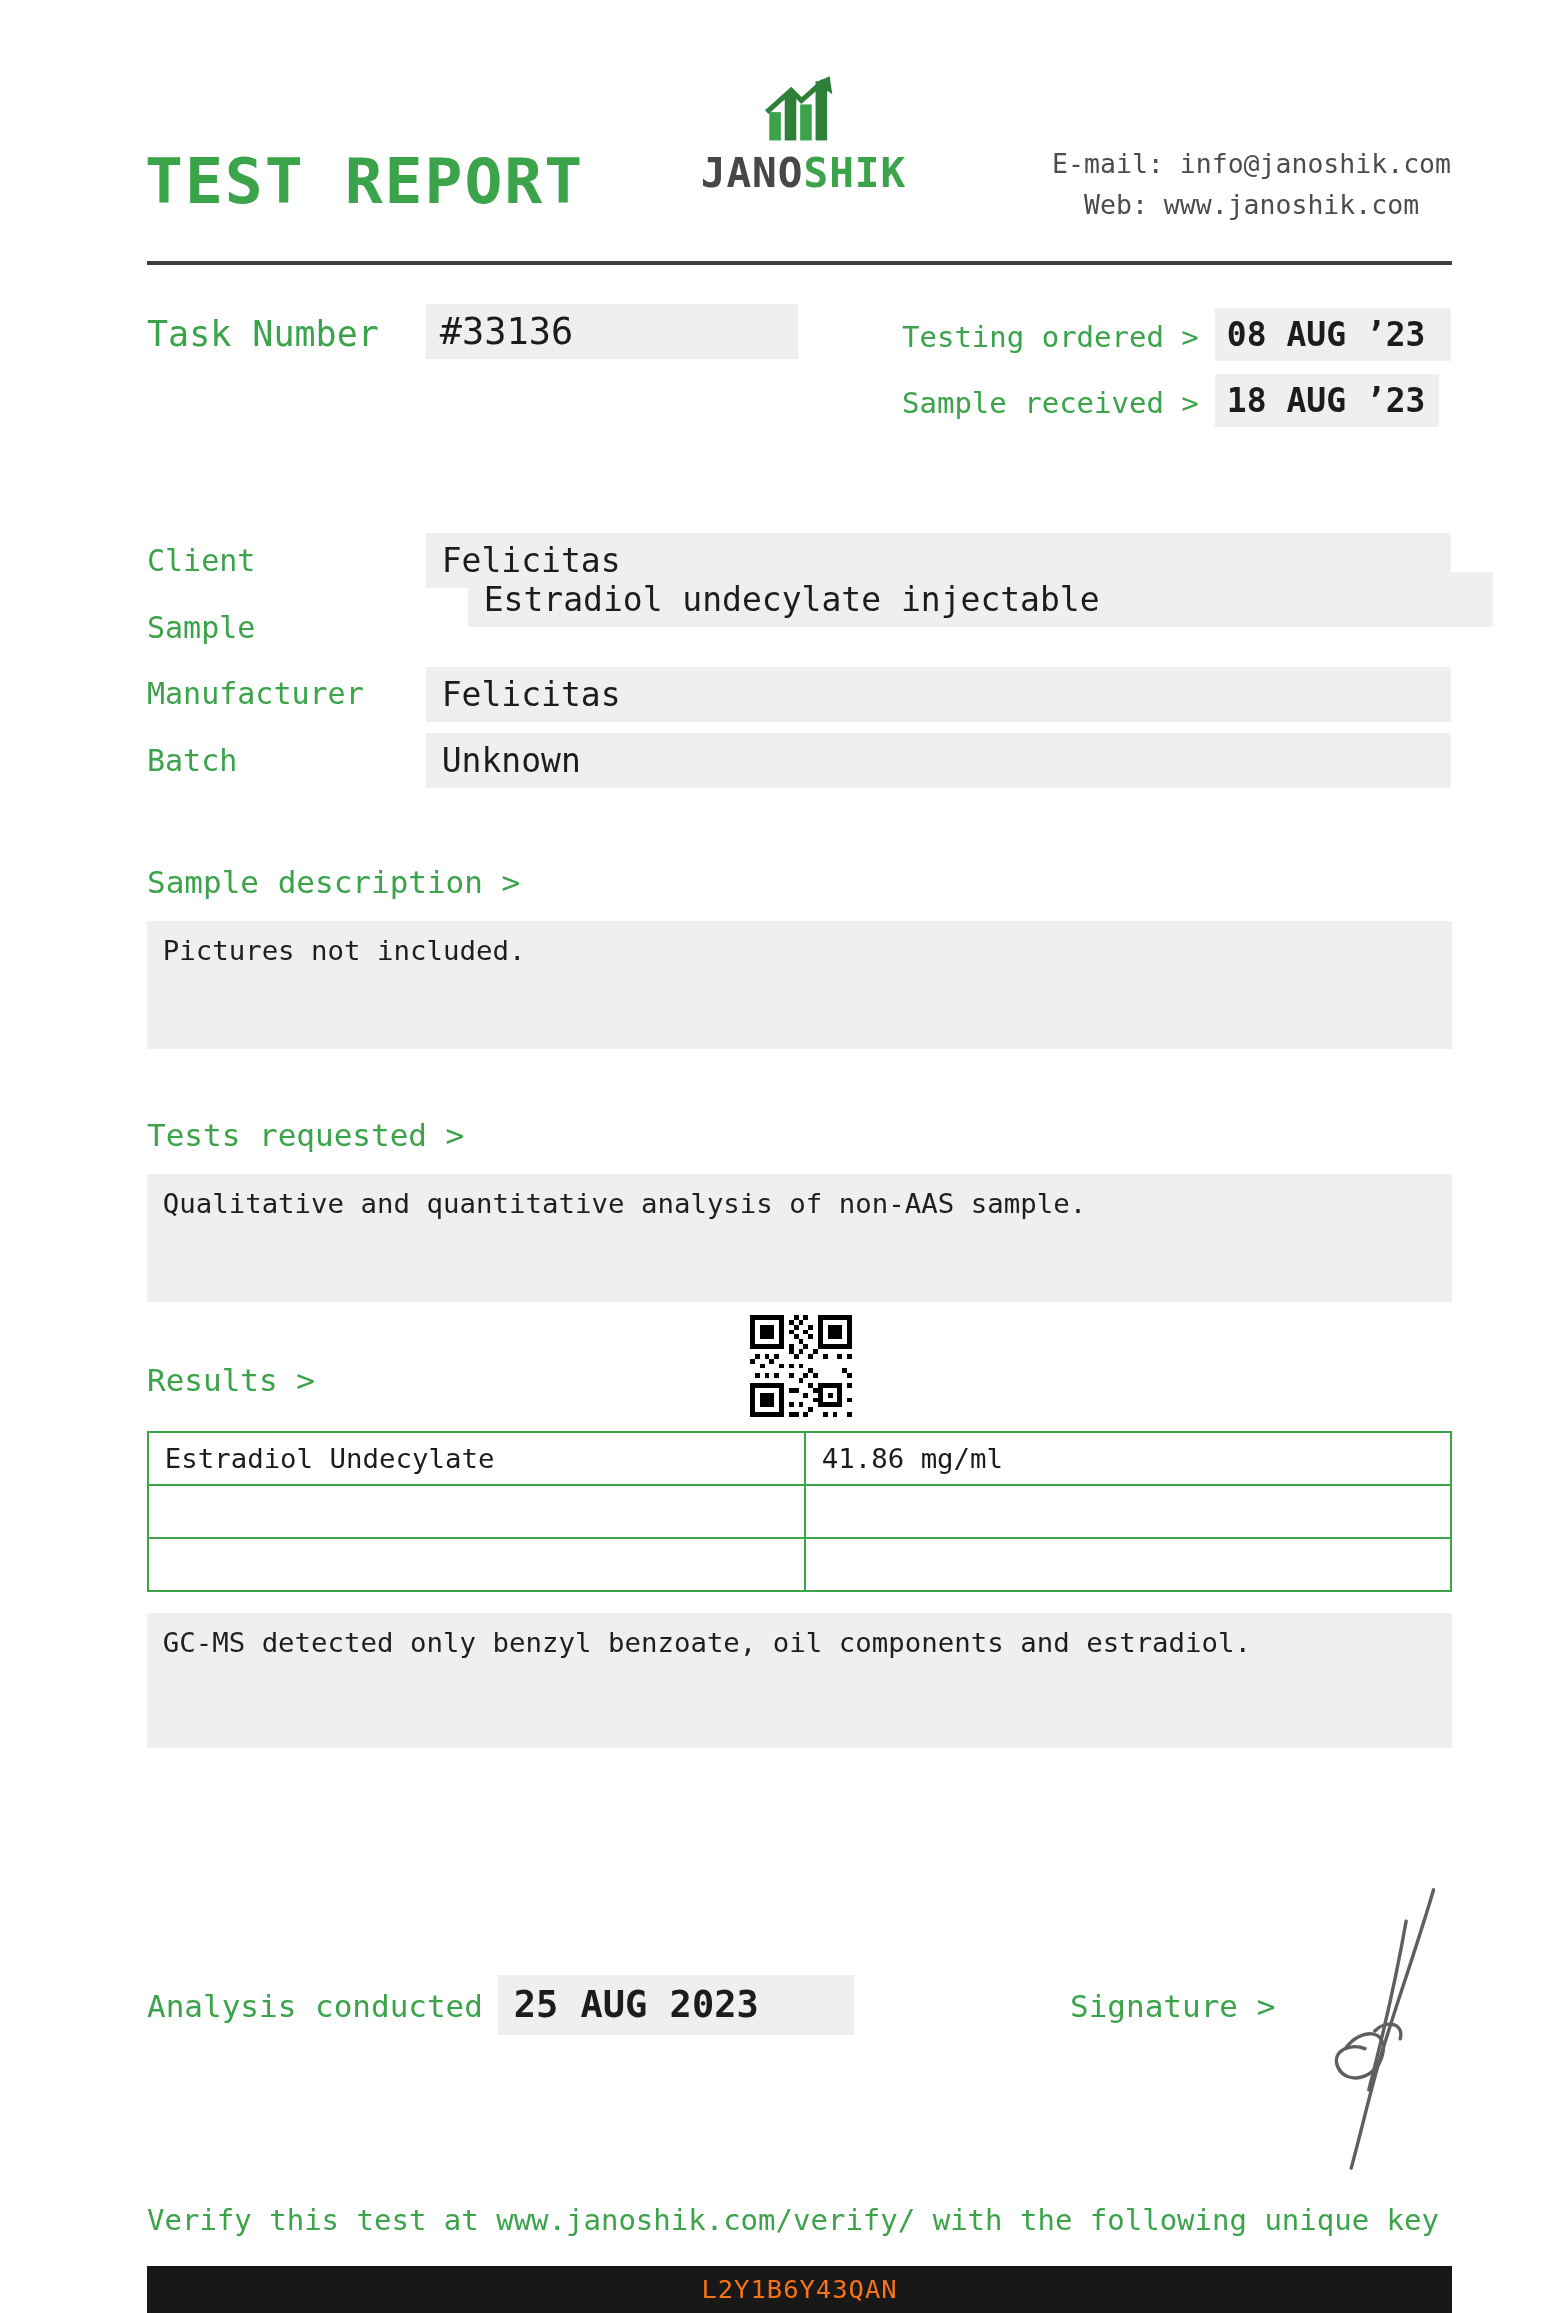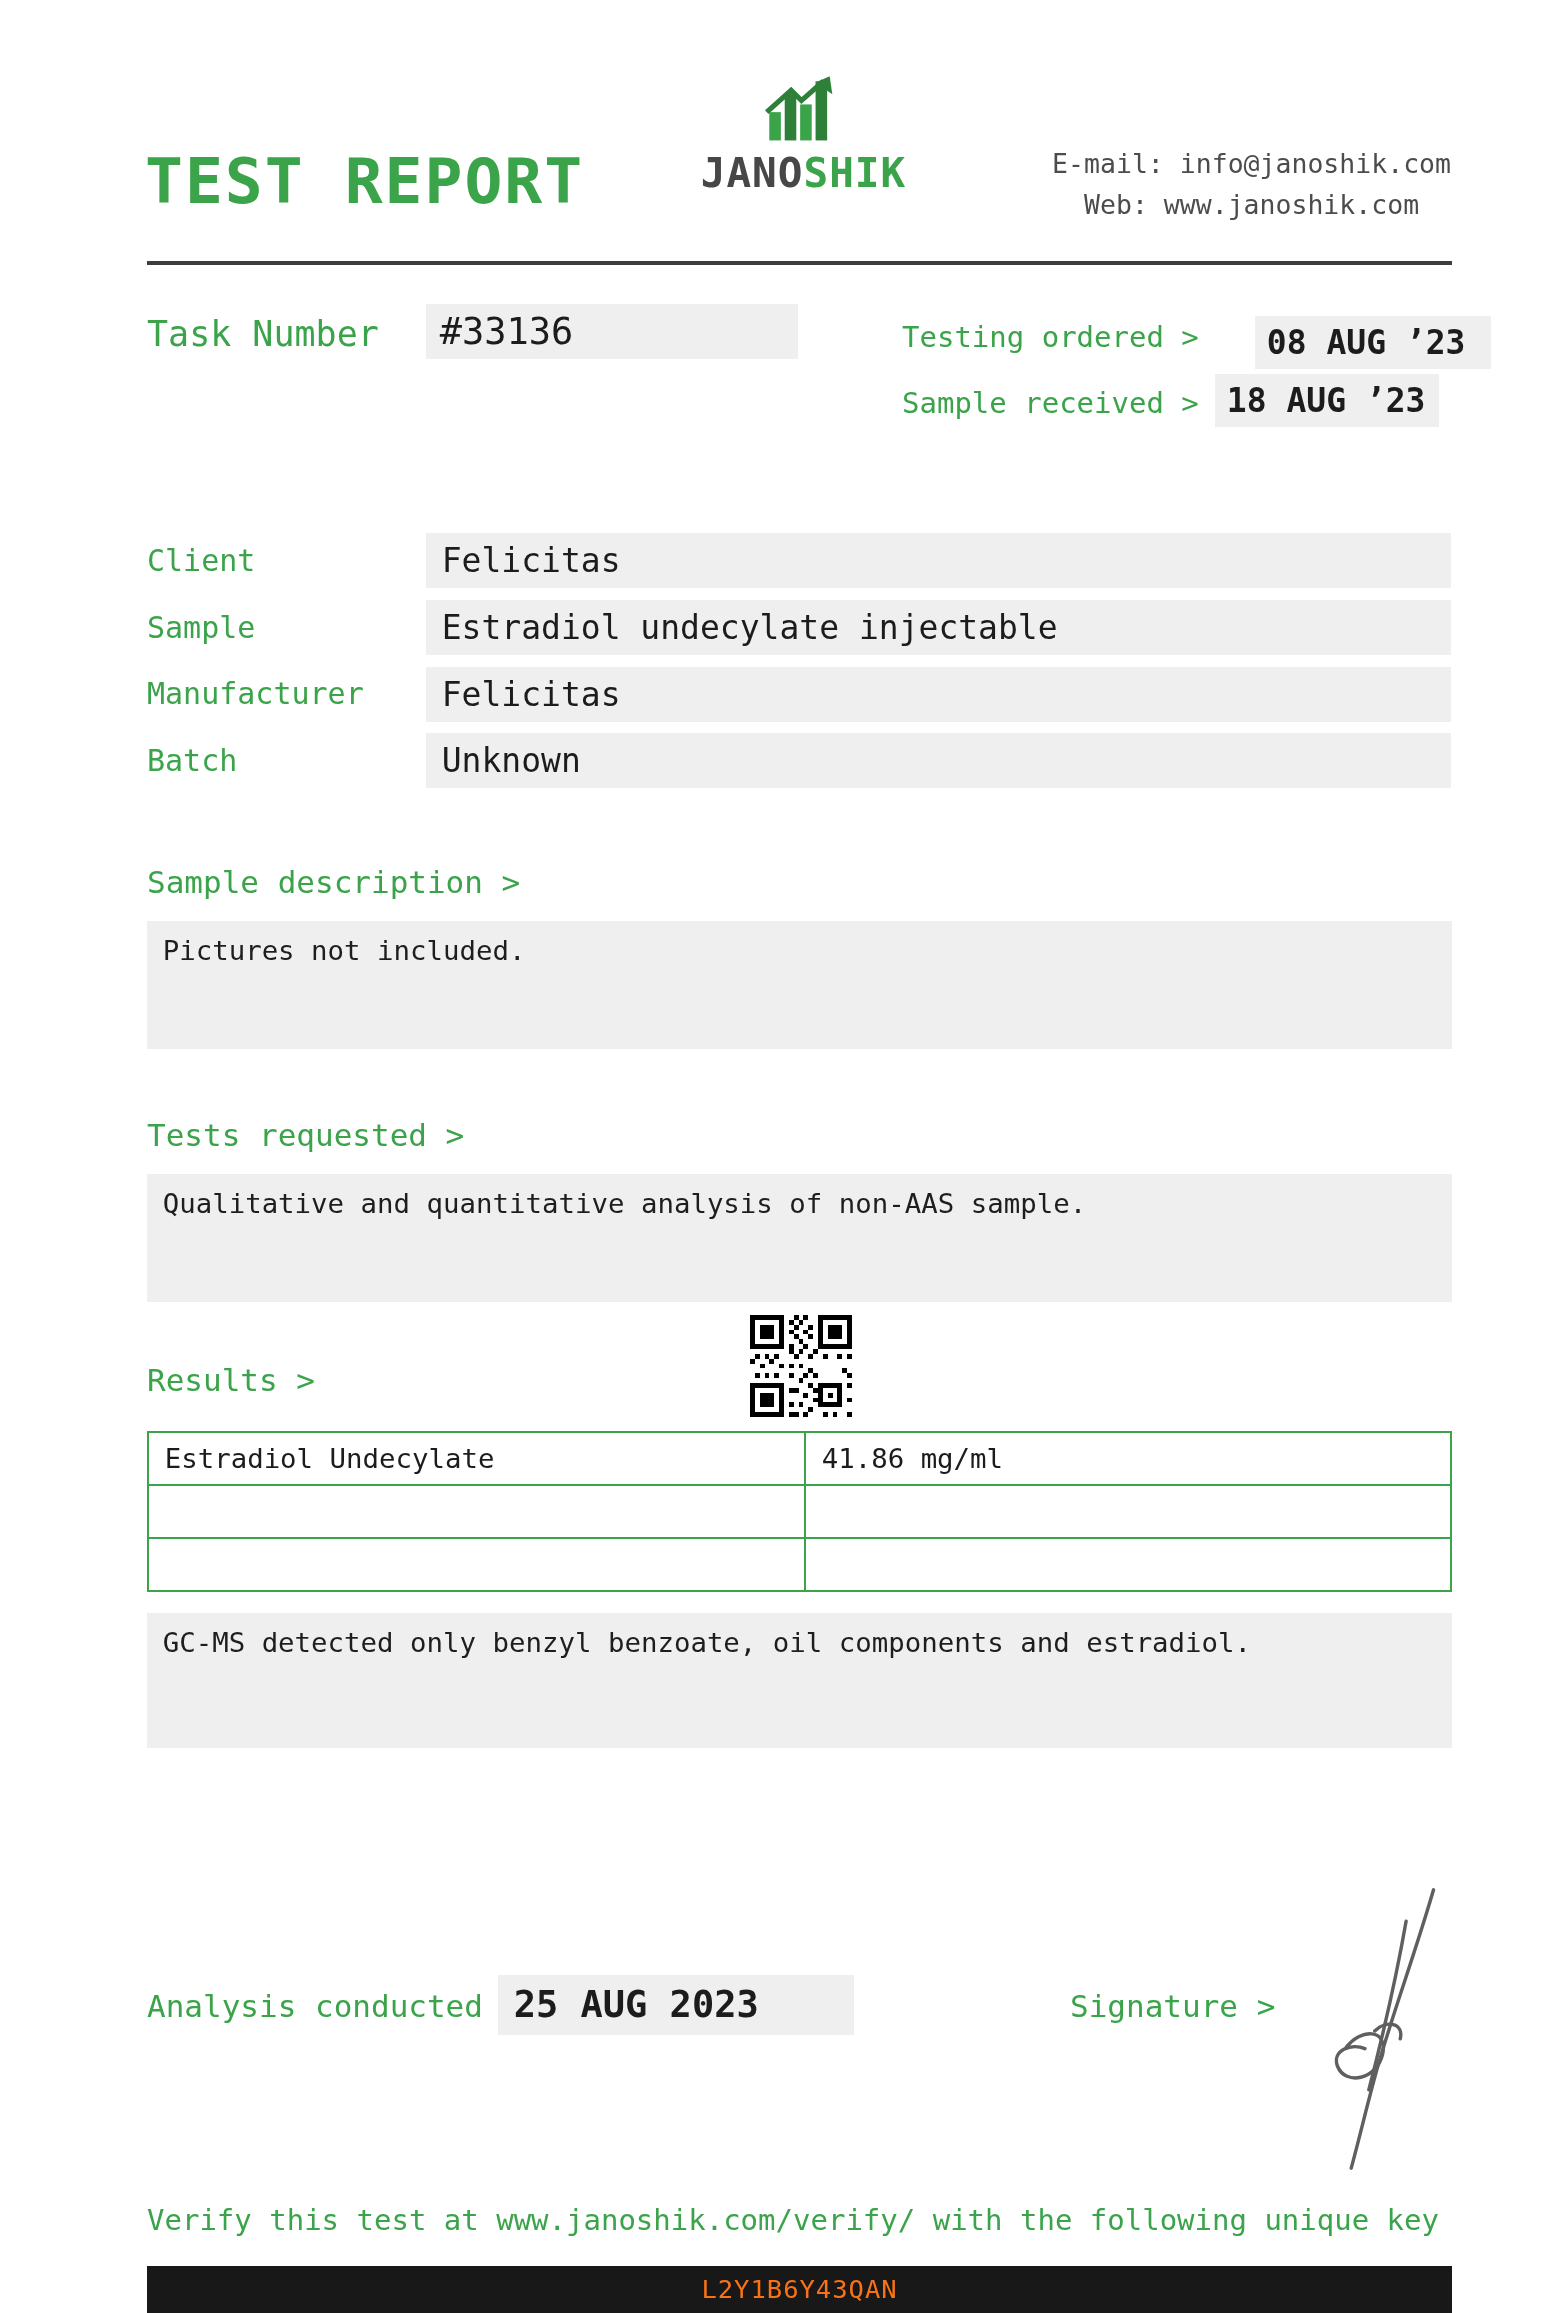--- a/index.html
+++ b/index.html
@@ -27,28 +27,28 @@
   .logo-text{font-size:41px;font-weight:bold;letter-spacing:1px;color:#474747;margin-top:2px;}
   .logo-text .shik{color:var(--green);}
   .contact{right:117px;top:143px;text-align:center;font-size:26.5px;line-height:41px;color:#4c4c4c;}
   .rule{left:147px;top:261px;width:1305px;height:3.9px;background:#3d3d3d;}
 
   
   .task-label{left:147px;top:314px;font-size:35px;color:var(--green);}
   .task-box{left:426px;top:304px;width:372px;height:55px;font-size:37px;line-height:55px;padding-left:13.7px;}
   .ord-label{left:902px;top:320px;font-size:29px;color:var(--green);}
   .rec-label{left:902px;top:386px;font-size:29px;color:var(--green);}
-  .ord-box{left:1215px;top:316px;width:236px;height:53px;font-size:33px;font-weight:bold;line-height:53px;padding-left:11.8px;margin-left:40px;}
+  .ord-box{left:1215px;top:308px;width:236px;height:53px;font-size:33px;font-weight:bold;line-height:53px;padding-left:11.8px;}
   .rec-box{left:1215px;top:374px;width:224px;height:53px;font-size:33px;font-weight:bold;line-height:53px;padding-left:11.8px;}
 
   
   .d-label{left:147px;font-size:30px;color:var(--green);}
   .d-box{left:426px;width:1025px;height:55px;font-size:33px;line-height:55px;padding-left:15.7px;}
   .r0l{top:543px;} .r0b{top:533px;}
-  .r1l{top:610px;} .r1b{top:600px;}
+  .r1l{top:610px;} .r1b{top:572px;margin-left:42px;}
   .r2l{top:676px;} .r2b{top:667px;}
   .r3l{top:743px;} .r3b{top:733px;}
 
   
   .sec-h{left:147px;font-size:31px;color:var(--green);}
   .sec-box{left:147px;width:1305px;font-size:27.4px;padding:13.7px 15.7px;color:#1e1e1e;}
   .h-sample{top:864px;}  .box-sample{top:921px;height:128px;}
   .h-tests{top:1117px;}  .box-tests{top:1174px;height:128px;}
   .h-results{top:1362px;}
   .h-comments{top:1651px;font-family:Liberation Mono, monospace;} .box-comments{top:1613px;height:135px;}

